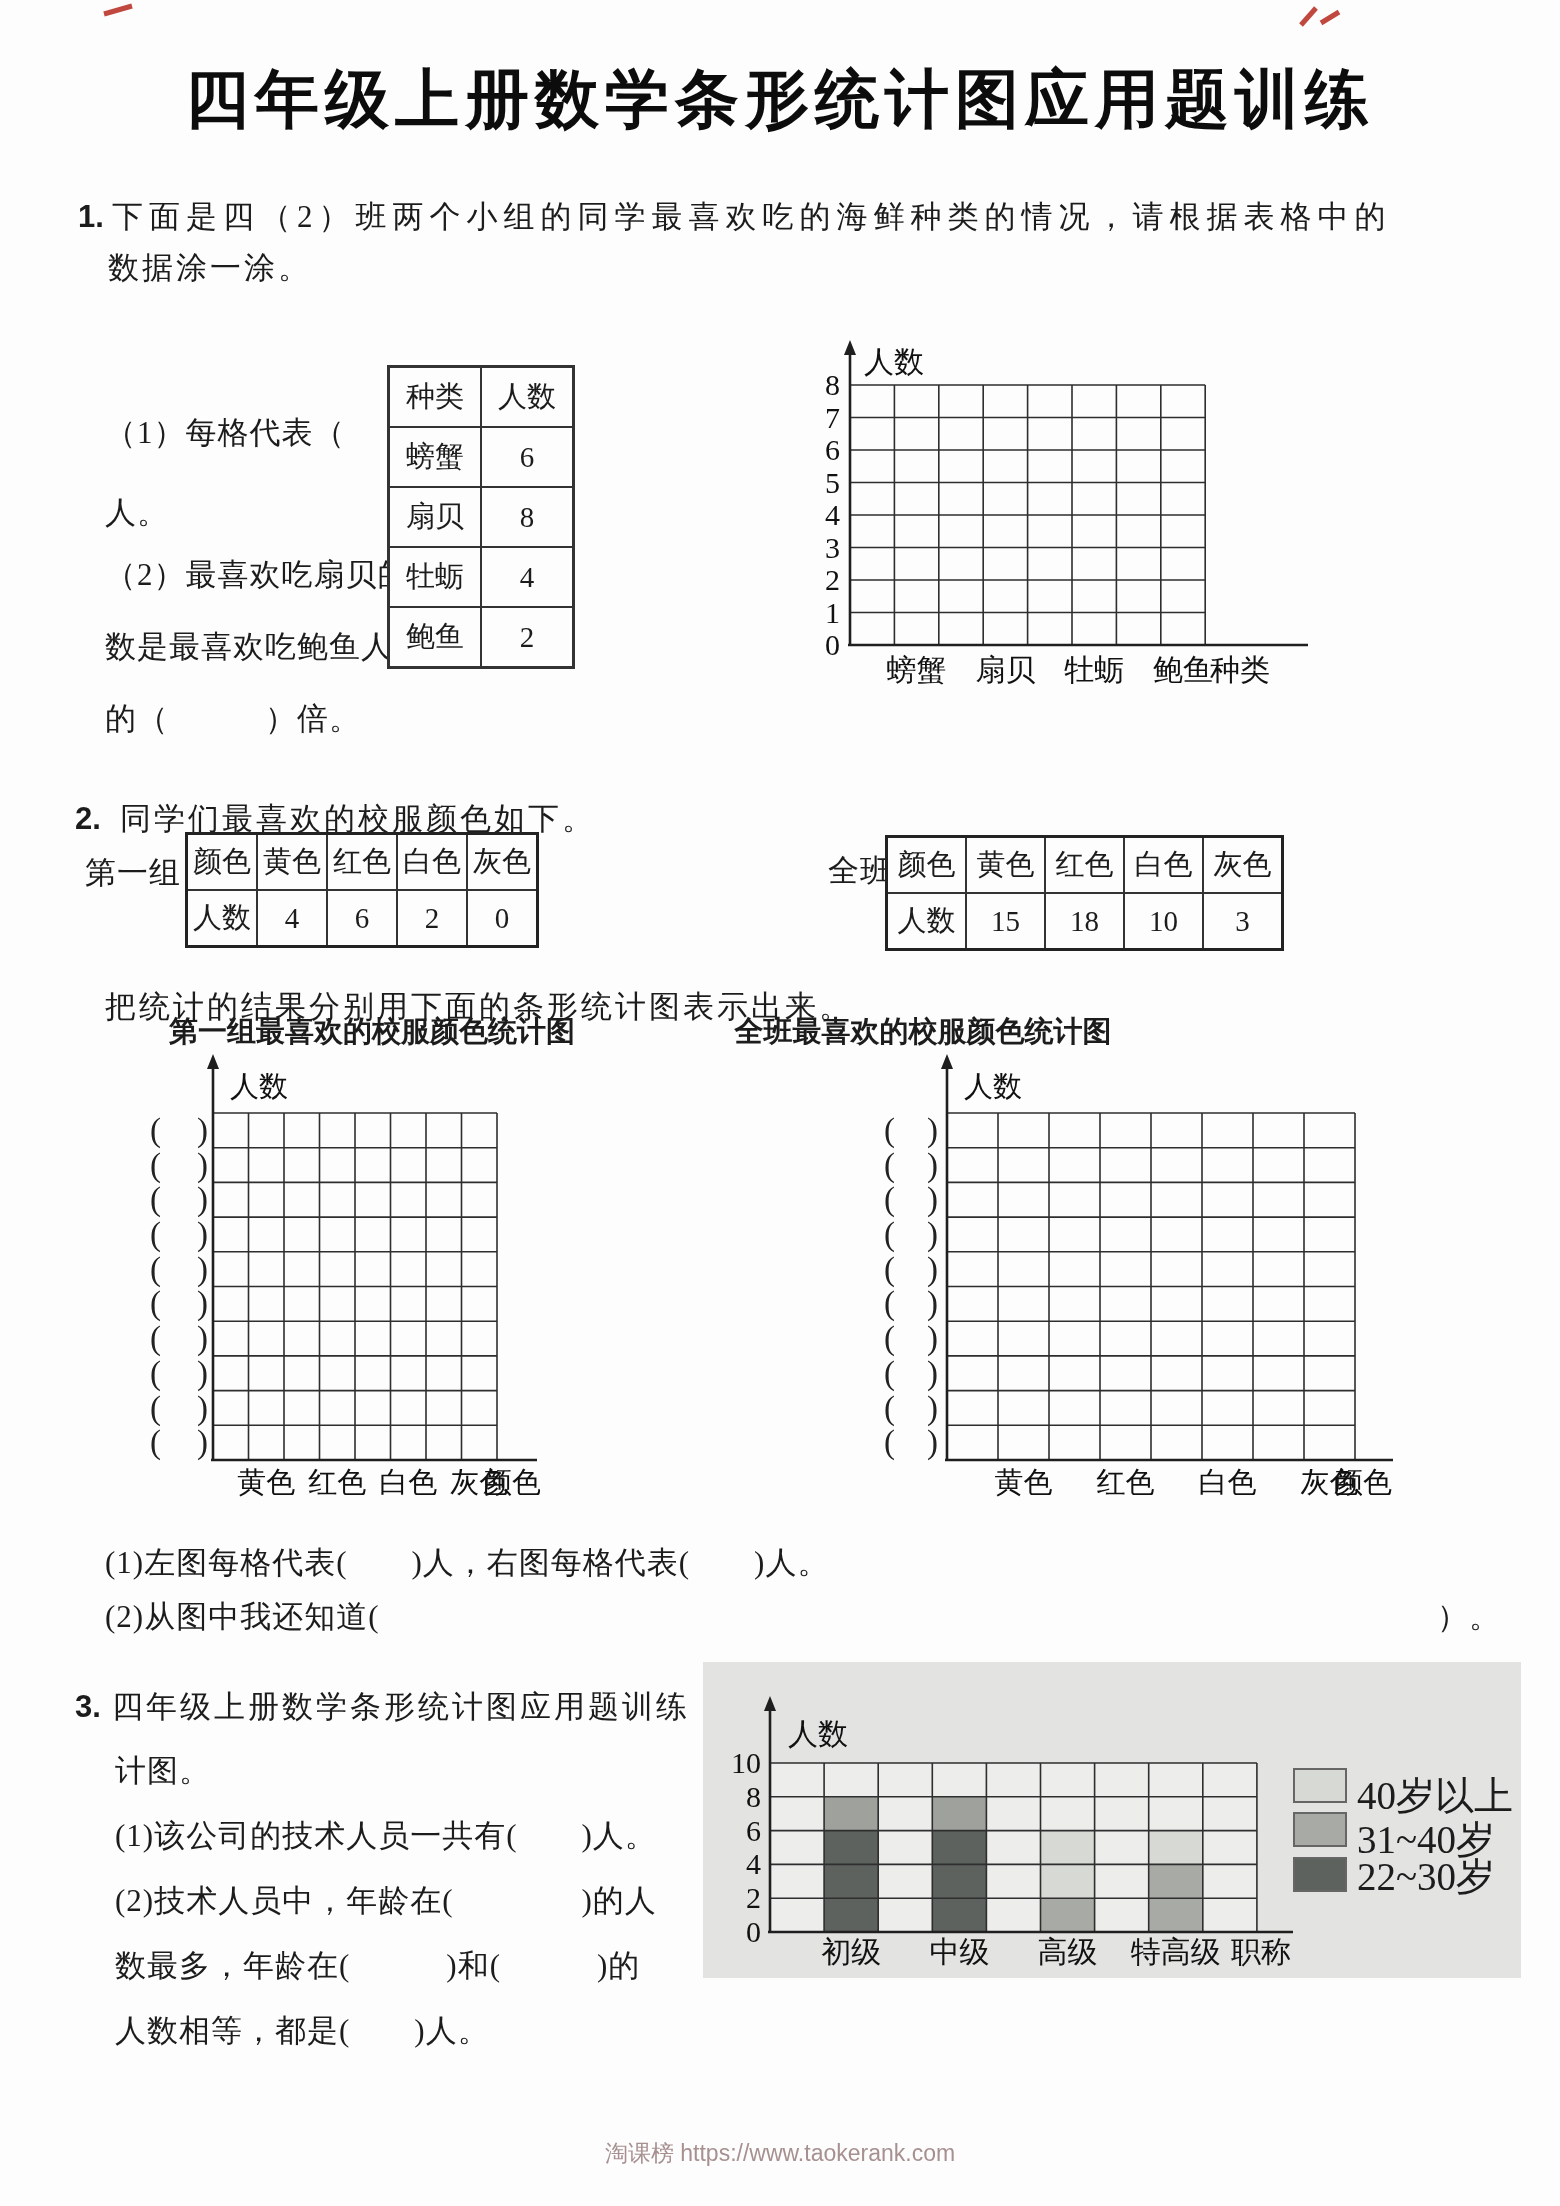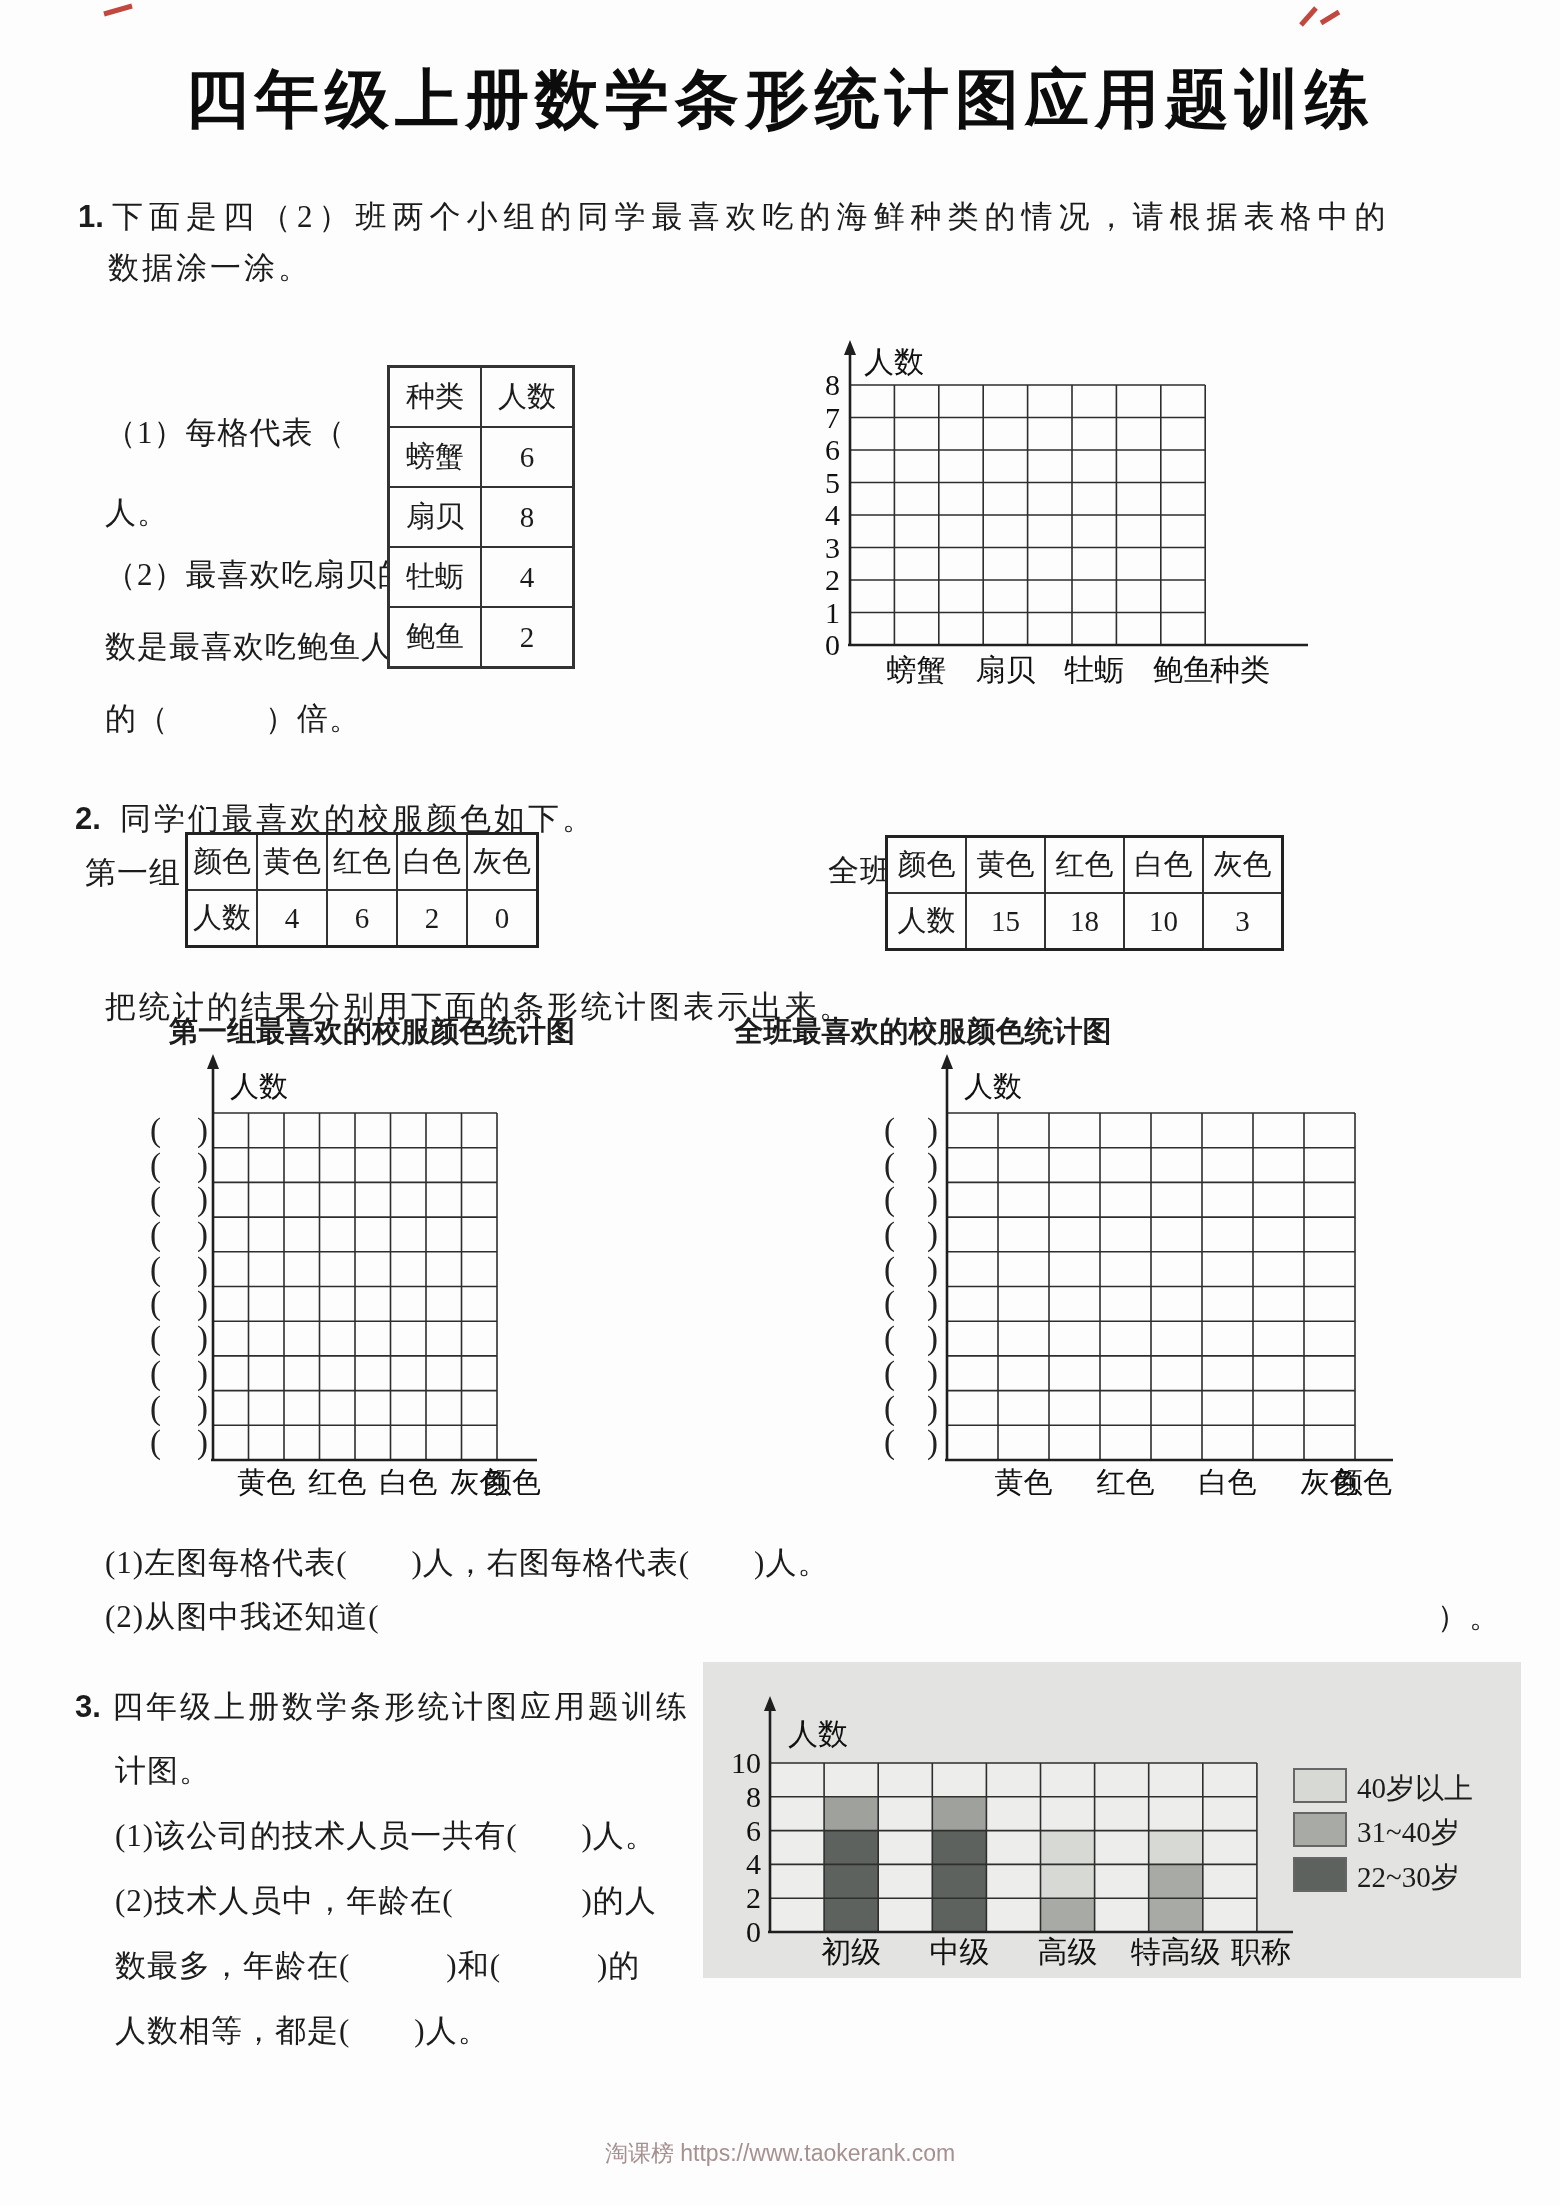--- a/index.html
+++ b/index.html
@@ -19,21 +19,21 @@
   .wt1 td{width:88px;height:56px;border:2px solid #333;text-align:center;font-size:29px;}
   .wt2{border:3px solid #222;}
   .wt2a td{width:66px;}
   .wt2b td{width:75px;}
   .wt2 td{height:52px;border:2px solid #333;text-align:center;font-size:29px;}
   svg text{font-family:"Liberation Serif","DejaVu Serif",serif;}
   .paren-col{display:flex;flex-direction:column;}
   .paren-row{display:flex;justify-content:space-between;align-items:center;
              height:34.7px;font-size:33px;line-height:34.7px;color:#222;}
   .swatch{display:block;width:50px;height:31px;border:2px solid #666;}
-  .legend-label{font-size:29px;white-space:nowrap;}
+  .legend-label{font-size:39px;white-space:nowrap;}
   .footer{font-family:"Liberation Sans","DejaVu Sans",sans-serif;font-size:23px;
           color:#a79090;transform:translateX(-50%);white-space:nowrap;}
   .panel{background:#e3e3e2;}
 </style>
 </head>
 <body>
 
 <div class="page">
 
   <div class="abs" style="left:102px;top:2px"><svg width="34" height="18">
@@ -297,18 +297,18 @@
           <text x="256.4" y="300" font-size="30" text-anchor="middle" fill="#111">中级</text>
           <text x="364.6" y="300" font-size="30" text-anchor="middle" fill="#111">高级</text>
           <text x="472.8" y="300" font-size="30" text-anchor="middle" fill="#111">特高级</text>
           <text x="558" y="300" font-size="30" text-anchor="middle" fill="#111">职称</text>
         </svg></div>
     <span class="abs swatch" style="left: 590px; top: 106px; background: rgb(215, 217, 212);"></span>
     <div class="abs legend-label" style="left:654px;top:107px">40岁以上</div>
     <span class="abs swatch" style="left: 590px; top: 150px; background: rgb(168, 171, 165);"></span>
     <div class="abs legend-label" style="left:654px;top:151px">31~40岁</div>
     <span class="abs swatch" style="left: 590px; top: 195px; background: rgb(94, 98, 95);"></span>
-    <div class="abs legend-label" style="left:654px;top:196px">22~30岁</div>
+    <div class="abs legend-label" style="left:654px;top:188px">22~30岁</div>
   </div>
 
   <div class="abs footer" style="left:50%;top:2138px">淘课榜 https://www.taokerank.com</div>
 
 </div>
 
 </body></html>

